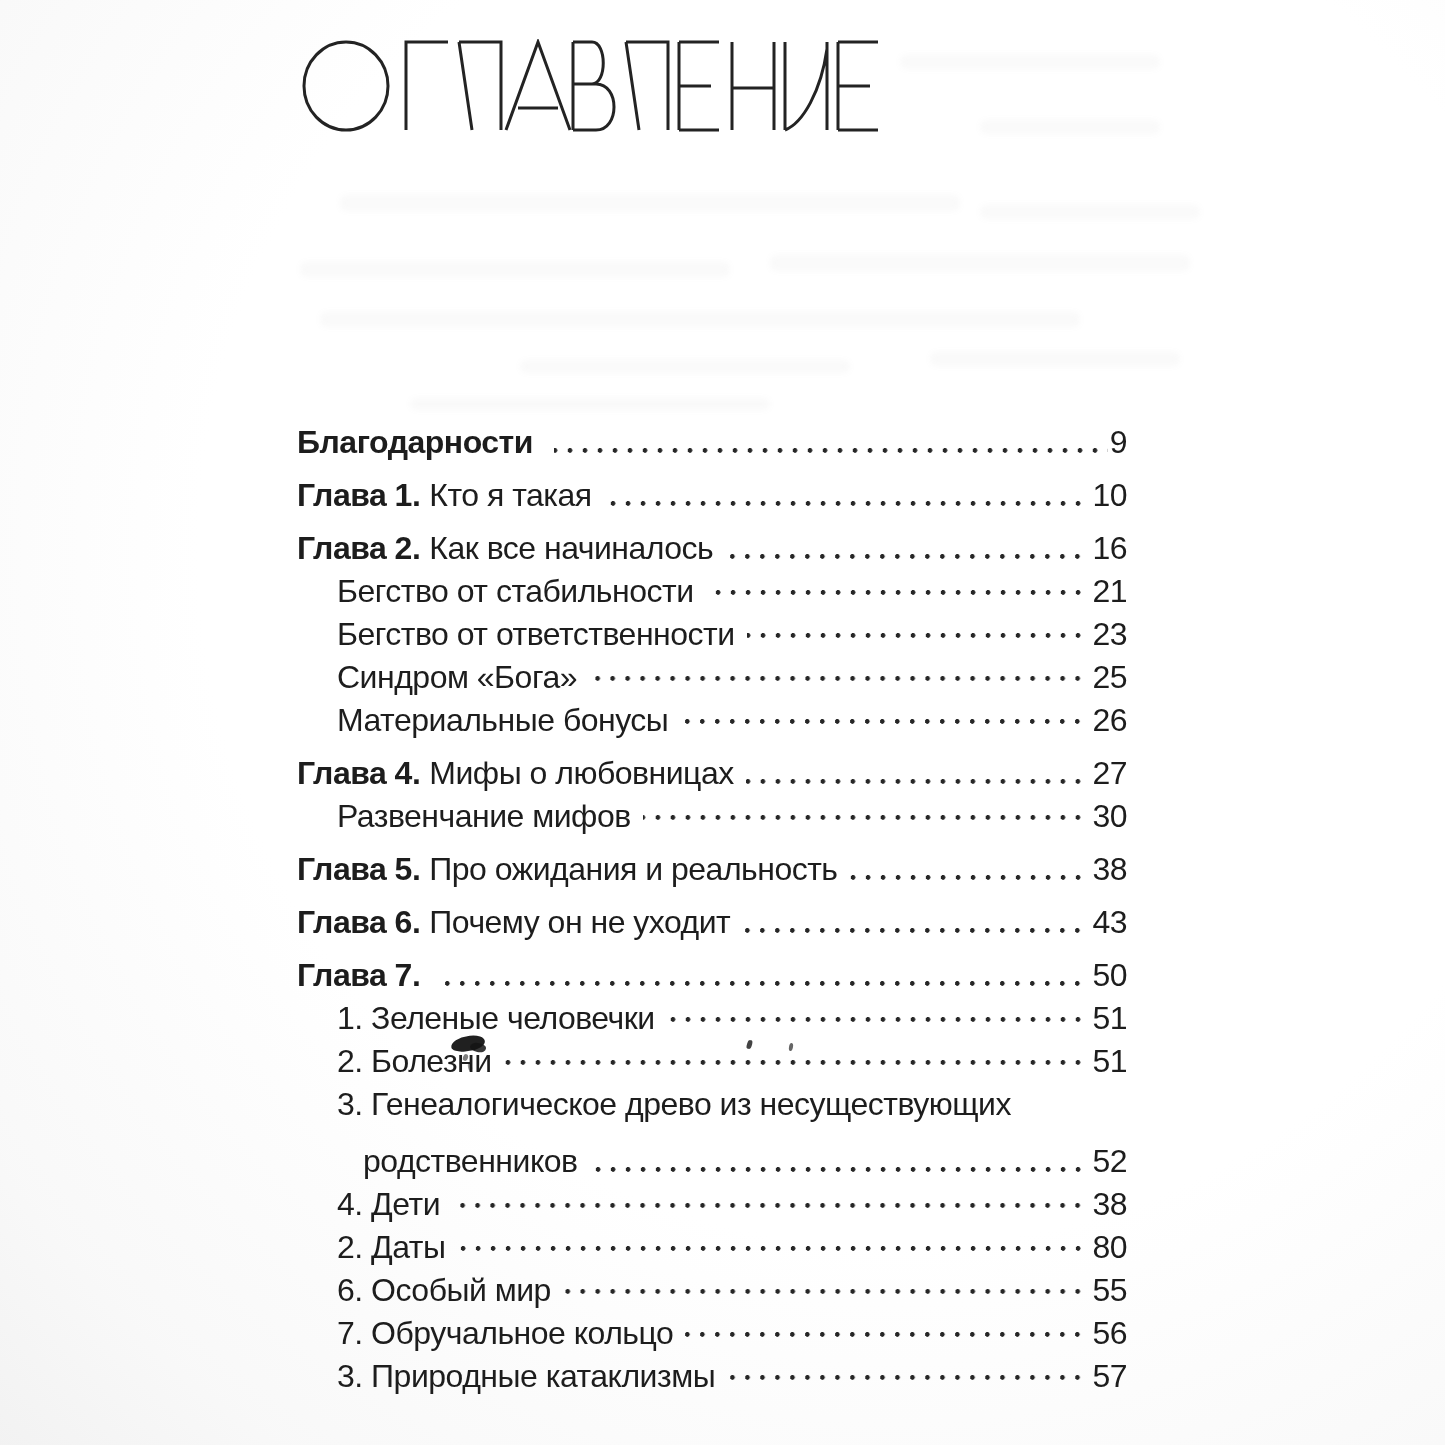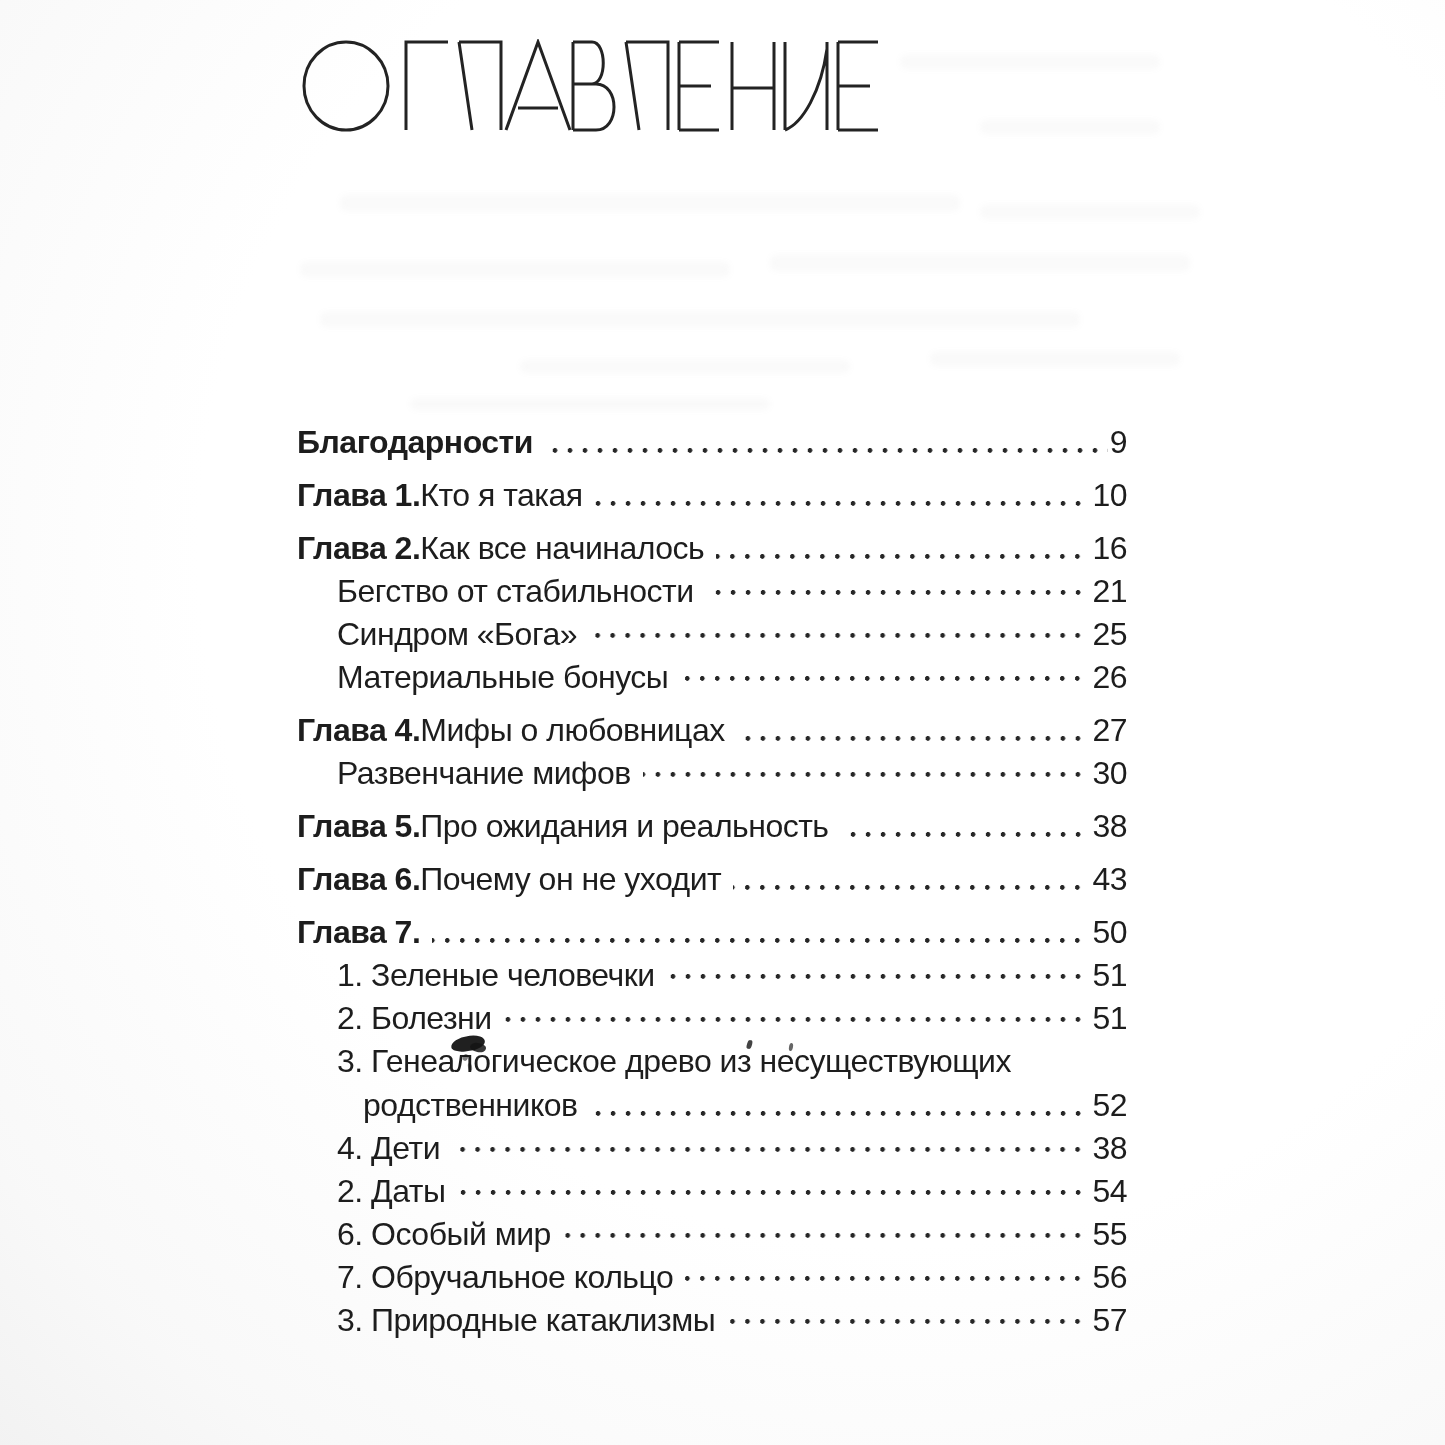--- a/index.html
+++ b/index.html
@@ -19,23 +19,23 @@
   
   .ghost { position:absolute; background:#9a9a9a; opacity:.05; filter:blur(3px); border-radius:6px; }
   
   .toc { position:absolute; left:297px; top:421px; width:830px; }
   .row {
     display:flex; align-items:baseline;
     font-size:32px; line-height:42px; letter-spacing:-0.5px; white-space:pre;
   }
   .row.chapter { margin-top:11px; }
   .row.sub  { margin-top:1px; padding-left:40px;align-items:center; }
-  .row.sub2 { margin-top:2px;   padding-left:66px; }
+  .row.sub2 { margin-top:15px;   padding-left:66px; }
   .row:first-child { margin-top:0; }
-  .prefix { font-weight:bold; }
+  .prefix { font-weight:bold; margin-right:9px; }
   .entry-text {}
   .dots {
     flex:1 1 auto; height:7px; margin:0 2px 0 12px; min-width:18px;
     background-image:radial-gradient(circle at 2.2px 4.4px, #262626 2.05px, rgba(0,0,0,0) 2.65px);
     background-size:15px 7px; background-repeat:repeat-x;
     background-position:right 0 bottom 0;
   }
   .pnum {}
   
   .smudge { position:absolute; background:#141414; }
@@ -107,20 +107,26 @@
     <span class="pnum">16</span>
   </div>
     <div class="row sub">
     
     <span class="entry-text">Бегство от стабильности</span>
     <span class="dots"></span>
     <span class="pnum">21</span>
   </div>
     <div class="row sub">
     
+    <span class="entry-text">Бегство от ответственности</span>
+    <span class="dots"></span>
+    <span class="pnum">23</span>
+  </div>
+    <div class="row sub">
+    
     <span class="entry-text">Синдром «Бога»</span>
     <span class="dots"></span>
     <span class="pnum">25</span>
   </div>
     <div class="row sub">
     
     <span class="entry-text">Материальные бонусы</span>
     <span class="dots"></span>
     <span class="pnum">26</span>
   </div>
@@ -180,21 +186,21 @@
     <div class="row sub">
     
     <span class="entry-text">4. Дети</span>
     <span class="dots"></span>
     <span class="pnum">38</span>
   </div>
     <div class="row sub">
     
     <span class="entry-text">2. Даты</span>
     <span class="dots"></span>
-    <span class="pnum">54</span>
+    <span class="pnum">80</span>
   </div>
     <div class="row sub">
     
     <span class="entry-text">6. Особый мир</span>
     <span class="dots"></span>
     <span class="pnum">55</span>
   </div>
     <div class="row sub">
     
     <span class="entry-text">7. Обручальное кольцо</span>

